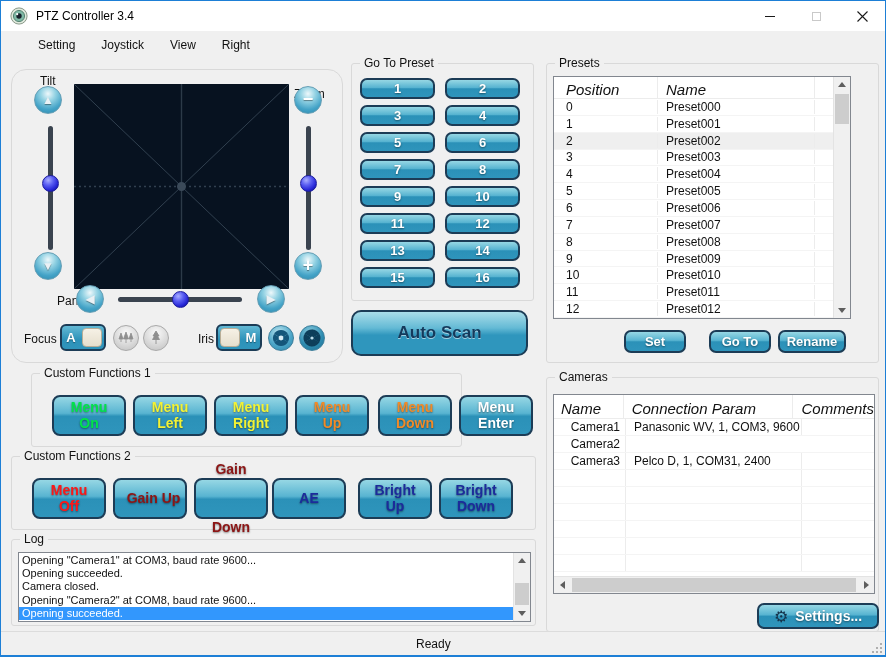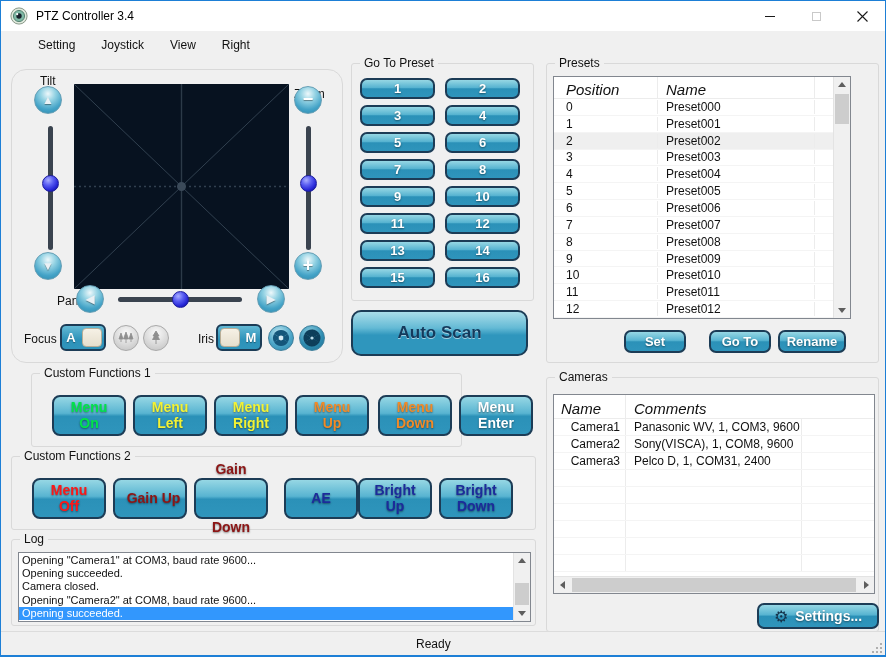--- a/index.html
+++ b/index.html
@@ -409,21 +409,21 @@
         <span>Off</span>
       </div>
     <div class="btn-teal cf-btn" style="left: 101px; color: rgb(140, 21, 21); padding-left: 7px;">
         <span>Gain Up</span>
         <span></span>
       </div>
     <div class="btn-teal cf-btn" style="left: 182px; color: rgb(140, 21, 21); gap: 42px;">
         <span>Gain</span>
         <span>Down</span>
       </div>
-    <div class="btn-teal cf-btn" style="left: 272px; color: rgb(28, 43, 155);">
+    <div class="btn-teal cf-btn" style="left: 260px; color: rgb(28, 43, 155);">
         <span>AE</span>
         <span></span>
       </div>
     <div class="btn-teal cf-btn" style="left: 346px; color: rgb(28, 43, 155);">
         <span>Bright</span>
         <span>Up</span>
       </div>
     <div class="btn-teal cf-btn" style="left: 427px; color: rgb(28, 43, 155);">
         <span>Bright</span>
         <span>Down</span>
@@ -452,31 +452,31 @@
           </div>
       </div>
     </div>
   </div>
 
   <div class="group" style="left:545px; top:376px; width:333px; height:255px;">
     <span class="group-label">Cameras</span>
     <div class="ctable boxed">
       <div class="thead">
         <span class="ch-name">Name</span>
+        <span class="ch-conn">Connection Param</span>
         <span class="ch-com">Comments</span>
       </div>
       <div class="crows">
         <div class="trow">
             <span class="cc-name">Camera1</span>
             <span class="cc-conn">Panasonic WV, 1, COM3, 9600</span>
             <span class="cc-com"></span>
           </div>
         <div class="trow">
             <span class="cc-name">Camera2</span>
-            <span class="cc-conn">Sony(VISCA), 1, COM8, 9600</span>
             <span class="cc-com"></span>
           </div>
         <div class="trow">
             <span class="cc-name">Camera3</span>
             <span class="cc-conn">Pelco D, 1, COM31, 2400</span>
             <span class="cc-com"></span>
           </div>
         <div class="trow">
             <span class="cc-name"></span>
             <span class="cc-conn"></span>

